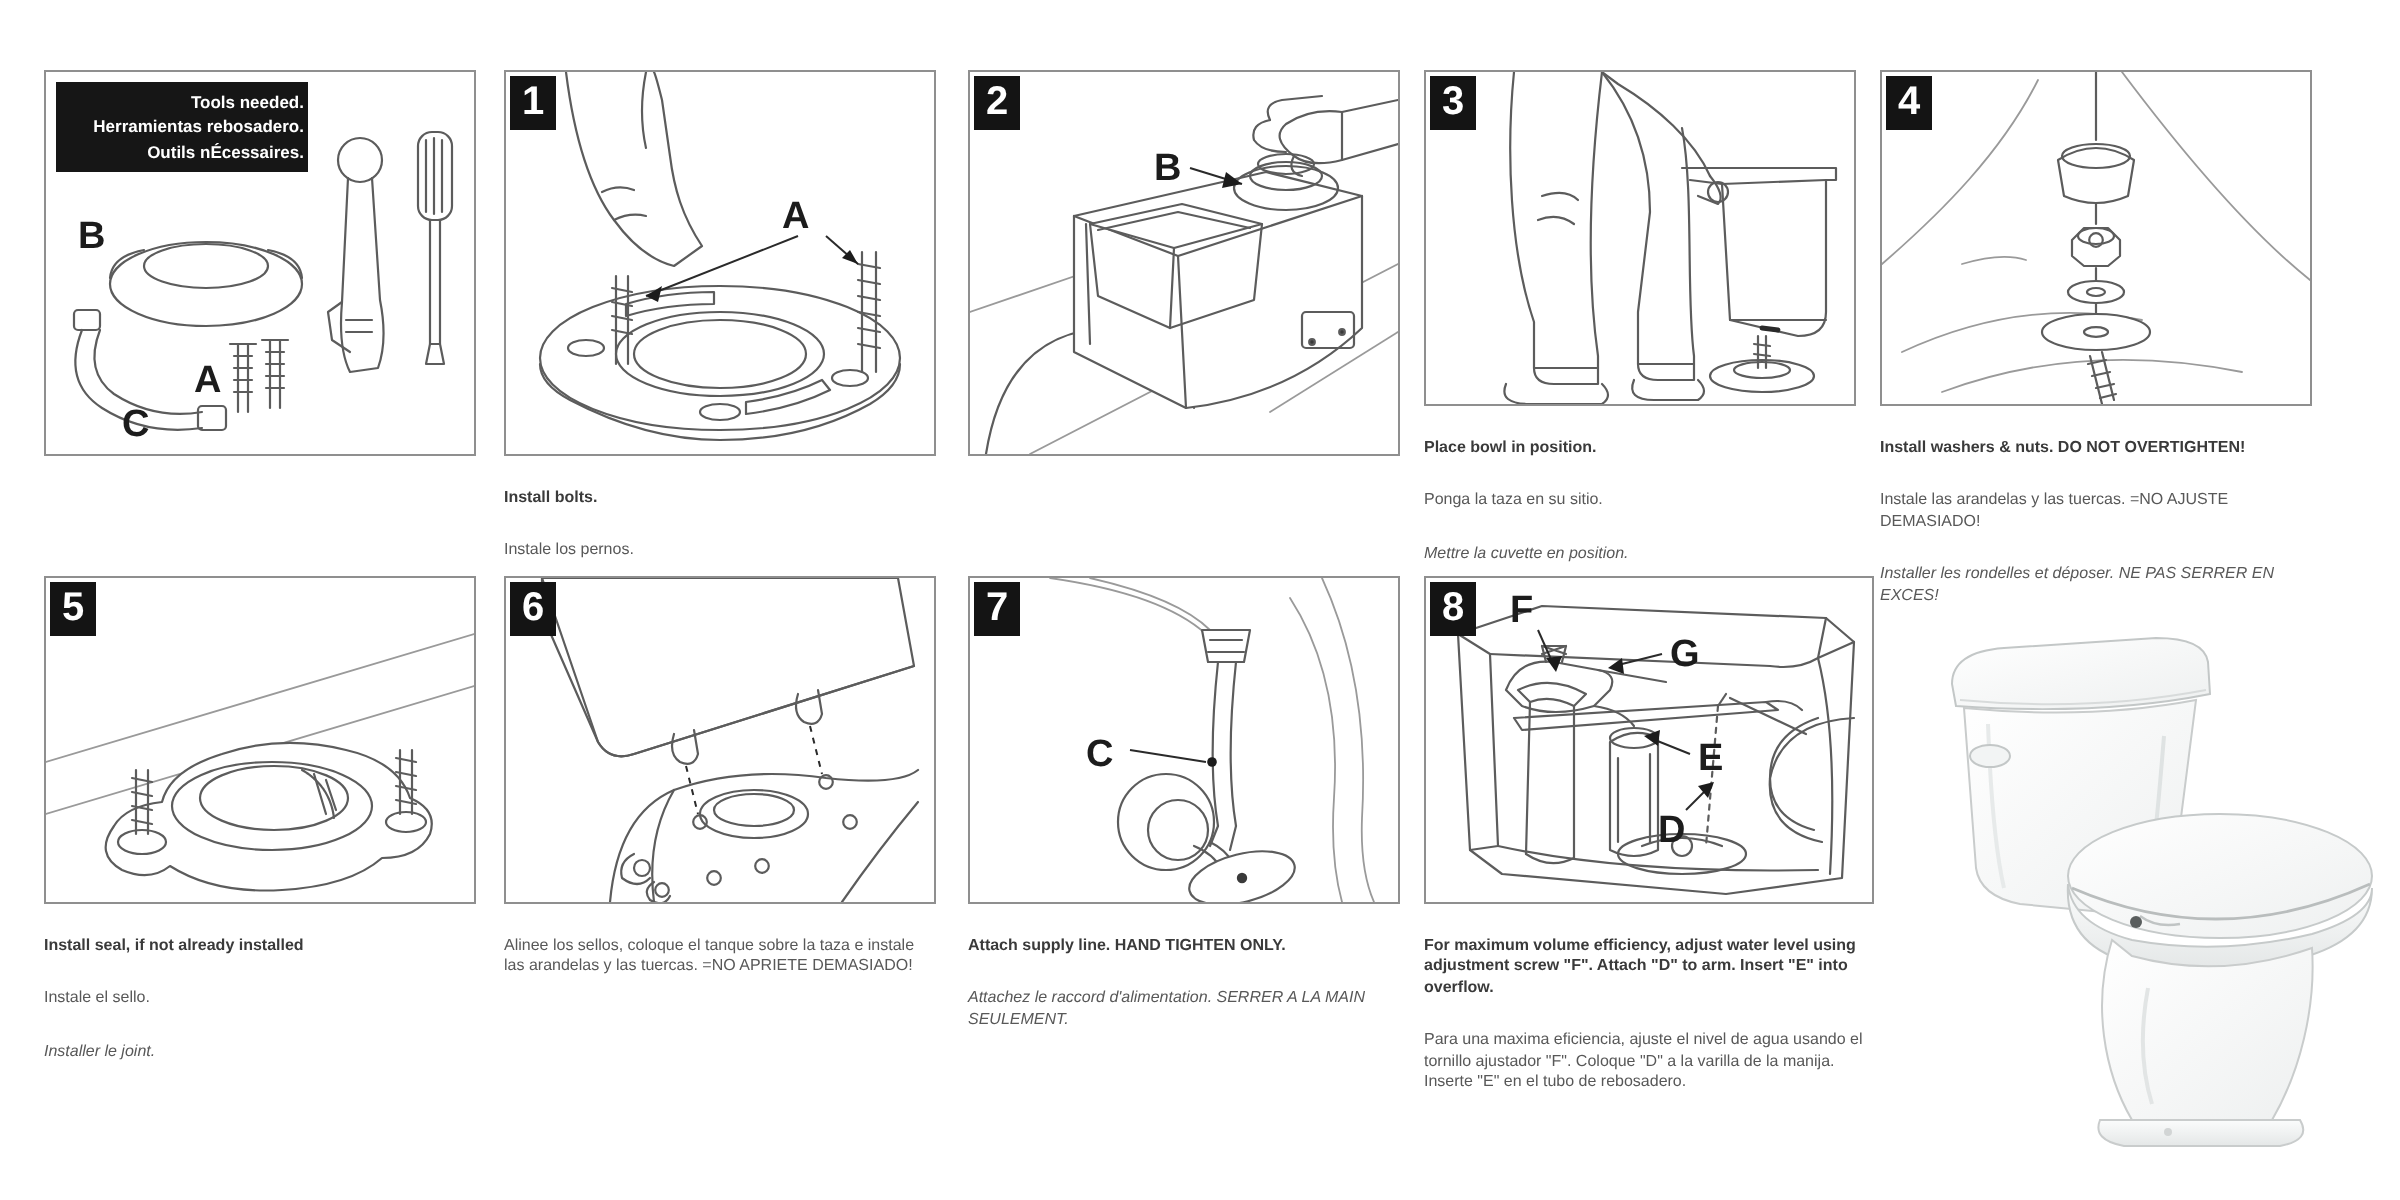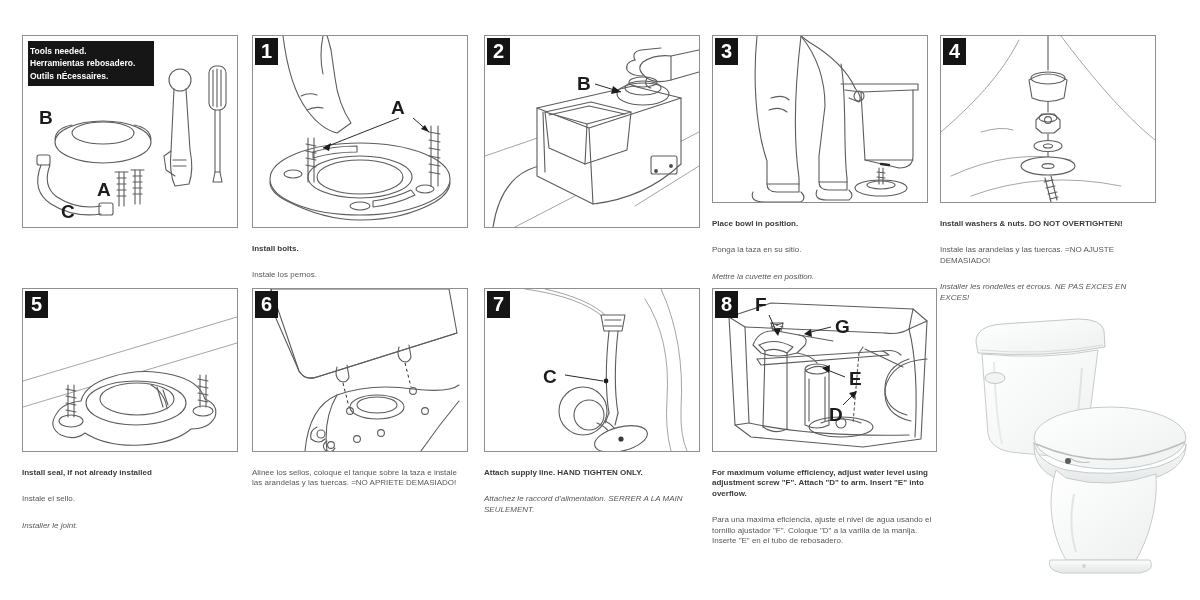--- a/index.html
+++ b/index.html
@@ -9,21 +9,21 @@
   .figure-box{position:relative;border:1px solid #8f8f8f;background:#fff;box-sizing:border-box;overflow:hidden;}
   .figure-box svg{display:block;}
   .step-badge{position:absolute;top:2px;left:2px;width:23px;height:27px;background:#141414;color:#fff;
               font-weight:bold;font-size:20px;line-height:27px;text-align:center;}
   .caption{margin-top:7px;}
   .caption p{margin:16px 0 4px 0;font-size:8px;line-height:1.3;}
   .cap-en{font-weight:bold;color:#3a3a3a;}
   .cap-es{color:#585858;}
   .cap-fr{color:#585858;font-style:italic;}
   .tools-header{position:absolute;left:5px;top:5px;width:122px;background:#161616;color:#fff;
-                text-align:left;padding:4px 2px;font-size:8.5px;font-weight:bold;line-height:1.45;}
+                text-align:right;padding:4px 2px;font-size:8.5px;font-weight:bold;line-height:1.45;}
   .fig-letter{font-family:"Liberation Sans",sans-serif;font-weight:bold;font-size:19px;fill:#1c1c1c;}
   .lineart{stroke:#5c5c5c;fill:none;stroke-width:1.1;stroke-linecap:round;stroke-linejoin:round;}
   .faint{stroke:#9a9a9a;stroke-width:0.9;}
   .leader{stroke:#2a2a2a;stroke-width:1;fill:none;}
   .arrowhead{fill:#1c1c1c;stroke:none;}
   .whitefill{fill:#ffffff;}
 </style>
 </head>
 <body>
 
@@ -276,21 +276,21 @@
             <line x1="105" y1="152" x2="114" y2="150"></line>
           <line x1="107" y1="158" x2="116" y2="156"></line>
             <line x1="109" y1="163" x2="117" y2="161"></line>
         </g>
       </svg>
       <div class="step-badge">4</div>
     </div>
     <div class="caption">
       <p class="cap-en">Install washers &amp; nuts. DO NOT OVERTIGHTEN!</p>
       <p class="cap-es">Instale las arandelas y las tuercas. =NO AJUSTE DEMASIADO!</p>
-      <p class="cap-fr">Installer les rondelles et écrous. NE PAS EXCES EN EXCES!</p>
+      <p class="cap-fr">Installer les rondelles et déposer. NE PAS SERRER EN EXCES!</p>
     </div>
   </div>
 
   <div class="panel" style="left:22px;top:288px;width:216px;">
     <div class="figure-box" style="width:216px;height:164px;">
       <svg width="214" height="162" viewBox="0 0 214 162">
         <g class="lineart faint">
           <path d="M0,92 L214,28"></path>
             <path d="M0,118 L214,54"></path>
         </g>

